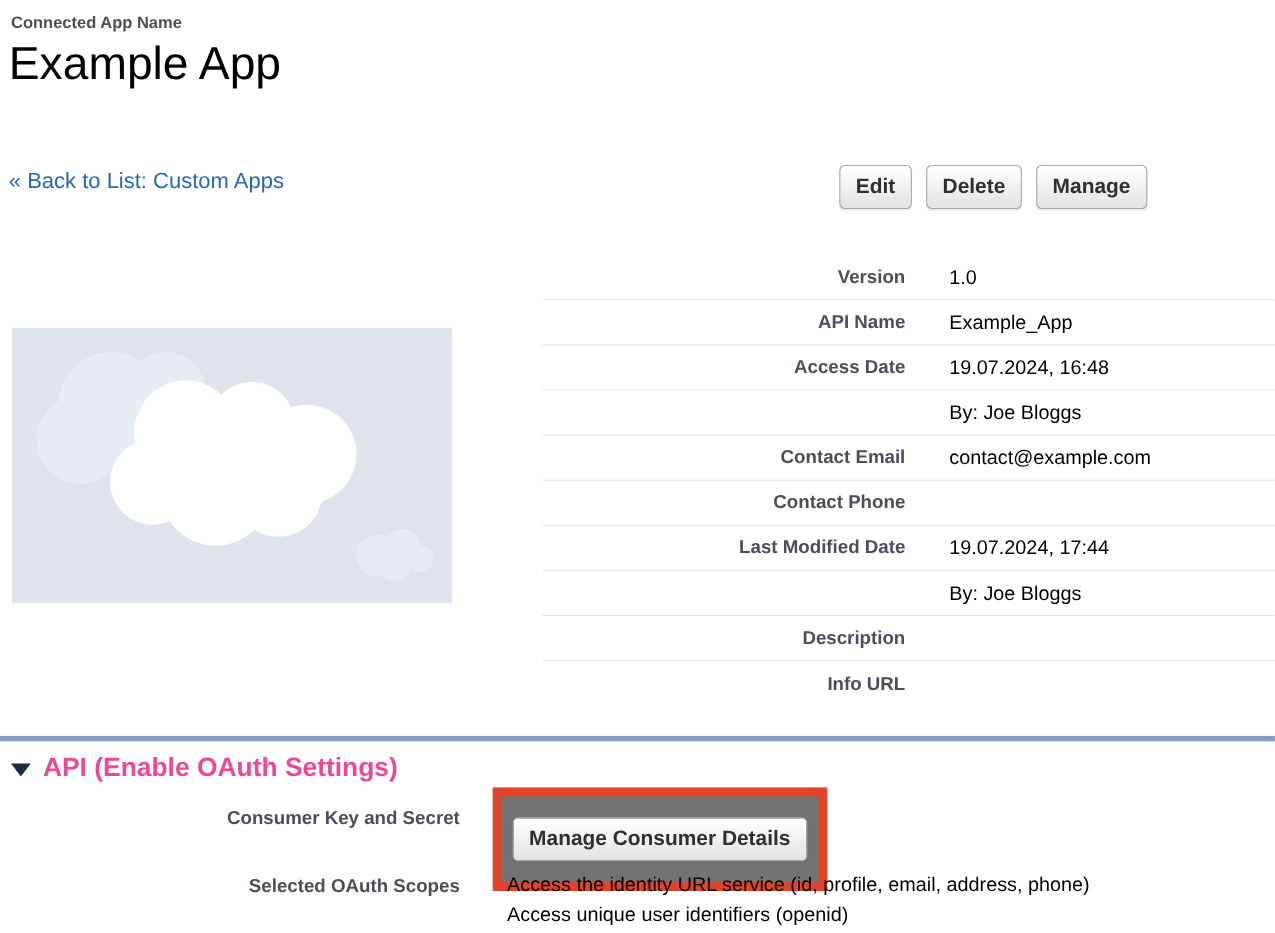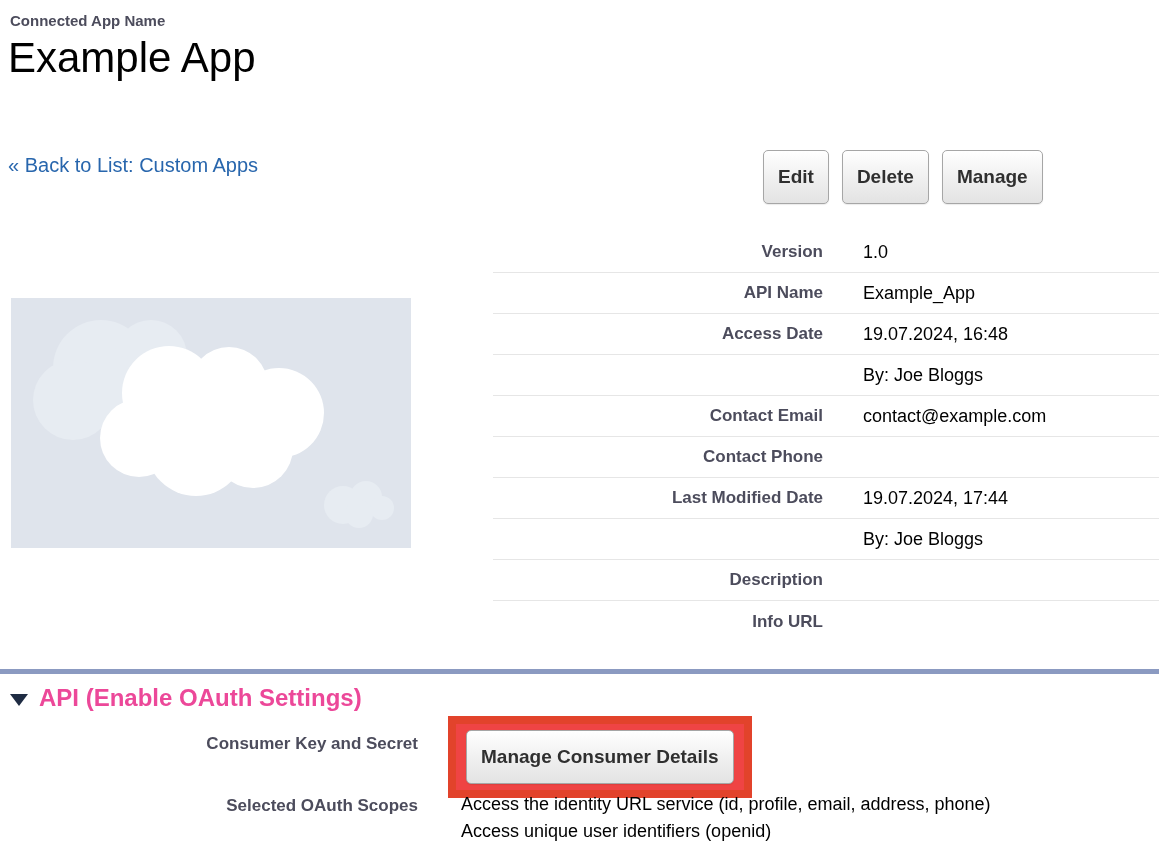--- a/index.html
+++ b/index.html
@@ -30,21 +30,21 @@
     font-size:20px;color:var(--link-blue);text-decoration:none;cursor:pointer;margin-top:44px;
   }
 
   
   .toolbar{
     position:absolute;left:763px;top:150px;
     display:flex;gap:13px;align-items:center;
   }
   .btn{
     display:inline-flex;align-items:center;justify-content:center;
-    height:54px;padding:0 14px;
+    height:40px;padding:0 14px;
     font-family:"Liberation Sans",sans-serif;
     font-size:19px;font-weight:bold;color:#2f2f2f;
     background:linear-gradient(#ffffff,#efefef 55%,#e3e3e3);
     border:1px solid #a6a6a6;border-radius:5px;
     box-shadow:0 1px 1px rgba(0,0,0,.08);
     cursor:pointer;white-space:nowrap;
   }
 
   
   .logo{
@@ -87,21 +87,21 @@
   }
   .section-title{font-size:24px;font-weight:bold;color:#ec4899;text-align:right;}
 
   .consumer-label{
     position:absolute;left:0;top:734px;width:418px;text-align:right;
     font-size:17px;font-weight:bold;color:var(--label-gray);
   }
   .highlight-box{
     position:absolute;left:448px;top:716px;
     border:8px solid var(--highlight-red);
-    padding:6px 10px;background:#ef4444;
+    padding:19px 10px;background:#737373;
   }
   .scopes-label{
     position:absolute;left:0;top:796px;width:418px;text-align:right;
     font-size:17px;font-weight:bold;color:var(--label-gray);
   }
   .scopes-values{
     position:absolute;left:461px;top:791px;
     font-size:18px;color:#000;line-height:27px;
   }
 </style>

